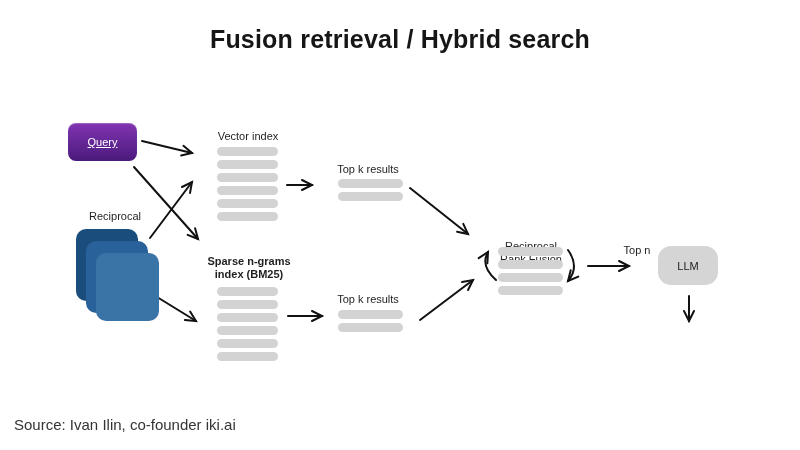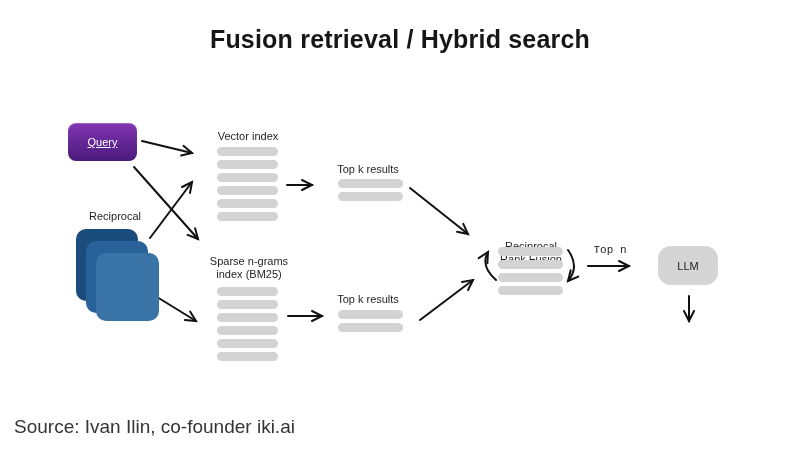--- a/index.html
+++ b/index.html
@@ -22,21 +22,21 @@
   .bar  { height:9px; border-radius:4.5px; background:var(--bar-gray); }
 
   .doc { position:absolute; border-radius:10px; }
   .doc-back   { background:var(--doc-back); }
   .doc-middle { background:var(--doc-middle); }
   .doc-front  { background:var(--doc-front); }
 
   .arrows { position:absolute; left:0; top:0; width:800px; height:450px; pointer-events:none; }
   .arrows line, .arrows path { stroke:var(--arrow-color); stroke-width:2; fill:none; stroke-linecap:round; }
 
-  .source { position:absolute; left:14px; top:416px; font-size:19px; color:#343434; }
+  .source { position:absolute; left:14px; top:416px; font-size:15px; color:#343434; }
 </style>
 </head>
 <body>
 
 <div class="canvas">
 
   <svg class="arrows" viewBox="0 0 800 450">
     <defs>
       <marker id="head" markerUnits="userSpaceOnUse" markerWidth="16" markerHeight="16" refX="12" refY="7" orient="auto">
         <path d="M2,2 L12,7 L2,12" fill="none" stroke="#111111" stroke-width="2" stroke-linecap="round"></path>
@@ -70,21 +70,21 @@
   <div class="node-label" style="left:203px; top:130px; width:90px;">Vector index</div>
   <div class="bars" style="left:217px; top:147px; width:61px;">
       <div class="bar"></div>
       <div class="bar"></div>
       <div class="bar"></div>
       <div class="bar"></div>
       <div class="bar"></div>
       <div class="bar"></div>
     </div>
 
-  <div class="node-label" style="left:198px; top:255px; width:102px;">Sparse n-grams
+  <div class="node-label" style="left:198px; top:255px; width:102px;font-weight:bold;">Sparse n-grams
 index (BM25)</div>
   <div class="bars" style="left:217px; top:287px; width:61px;">
       <div class="bar"></div>
       <div class="bar"></div>
       <div class="bar"></div>
       <div class="bar"></div>
       <div class="bar"></div>
       <div class="bar"></div>
     </div>
 
@@ -102,21 +102,21 @@
 
   <div class="node-label" style="left:486px; top:216px; width:90px;margin-top:24px;">Reciprocal
 Rank Fusion</div>
   <div class="bars" style="left:498px; top:247px; width:65px;">
       <div class="bar"></div>
       <div class="bar"></div>
       <div class="bar"></div>
       <div class="bar"></div>
     </div>
 
-  <div class="node-label" style="left:589px; top:244px; width:42px;font-family:Liberation Mono, monospace;">Top n</div>
+  <div class="node-label" style="left:616px; top:244px; width:42px;">Top n</div>
 
   <div class="pill gray-box" style="left:658px; top:246px; width:60px; height:39px;">
     <span>LLM</span>
   </div>
 
 
   <div class="source">Source: Ivan Ilin, co-founder iki.ai</div>
 
 </div>
 

